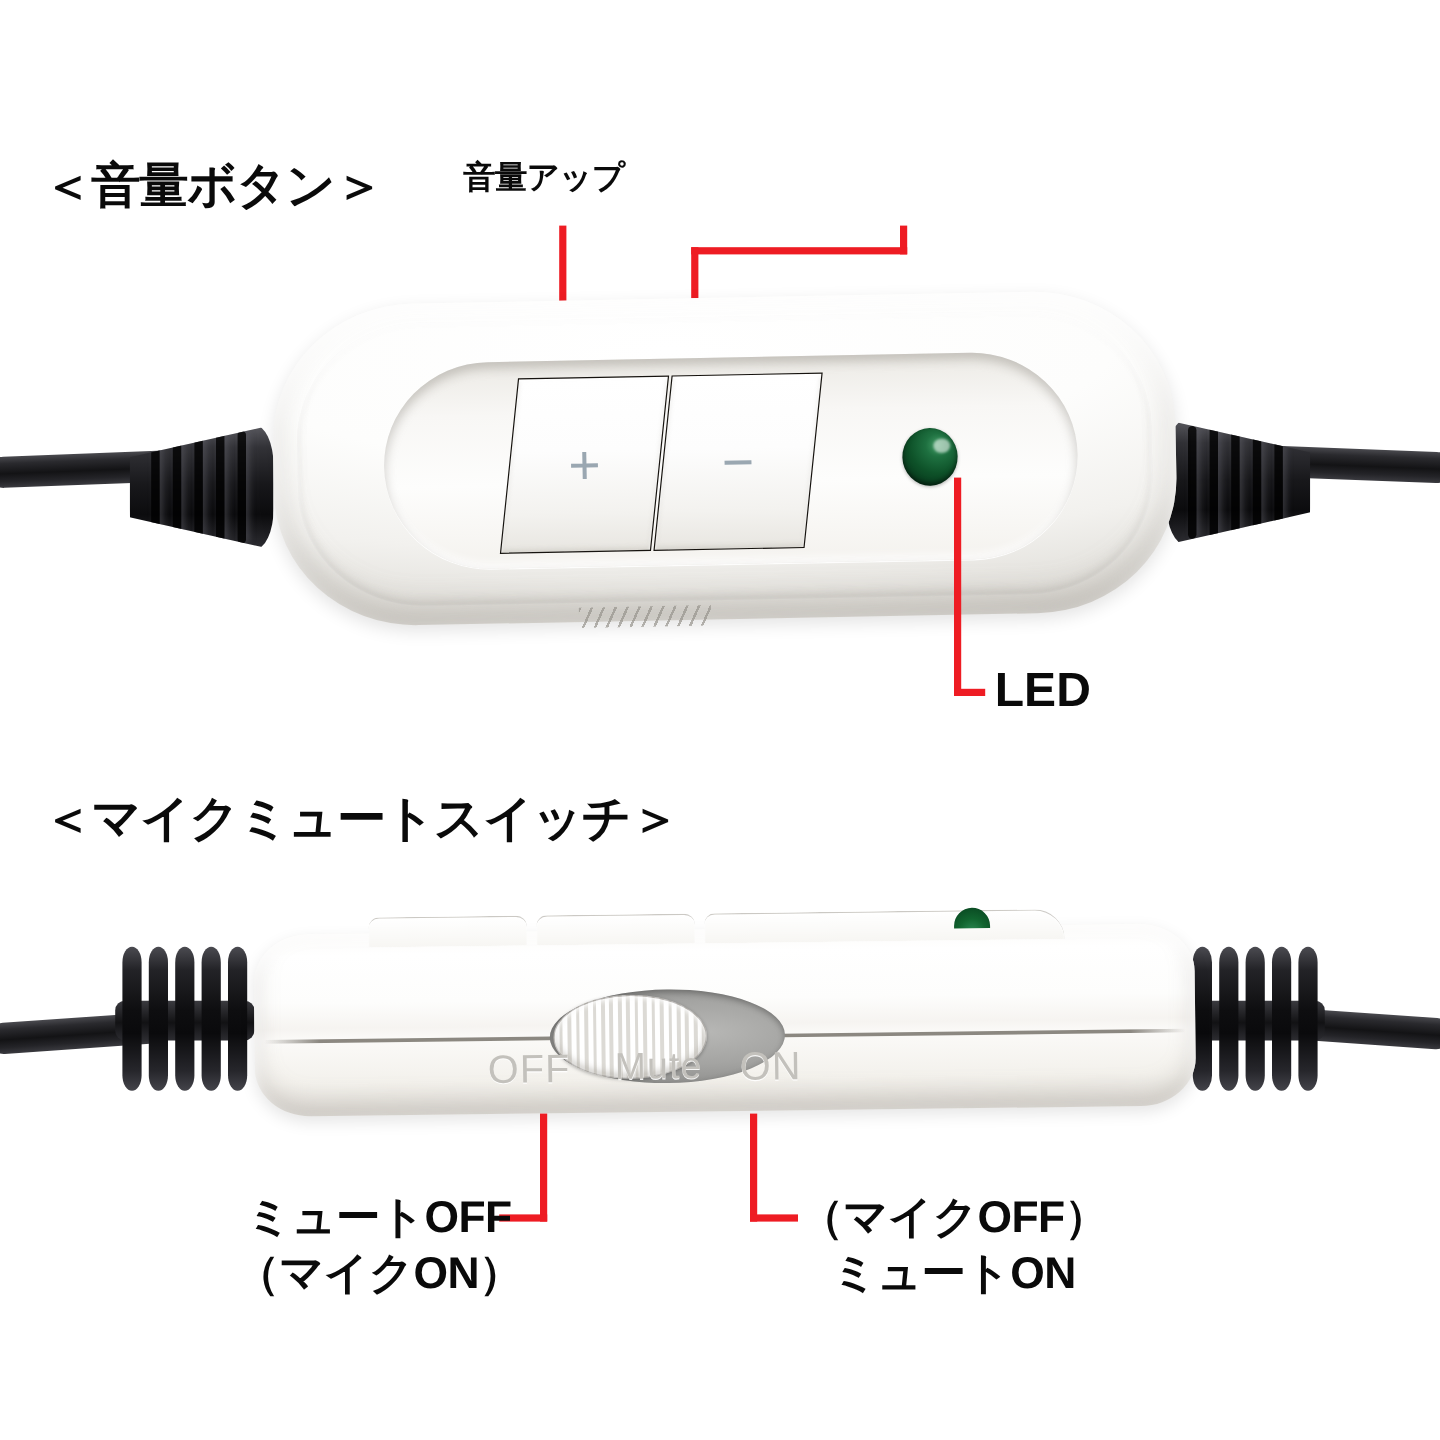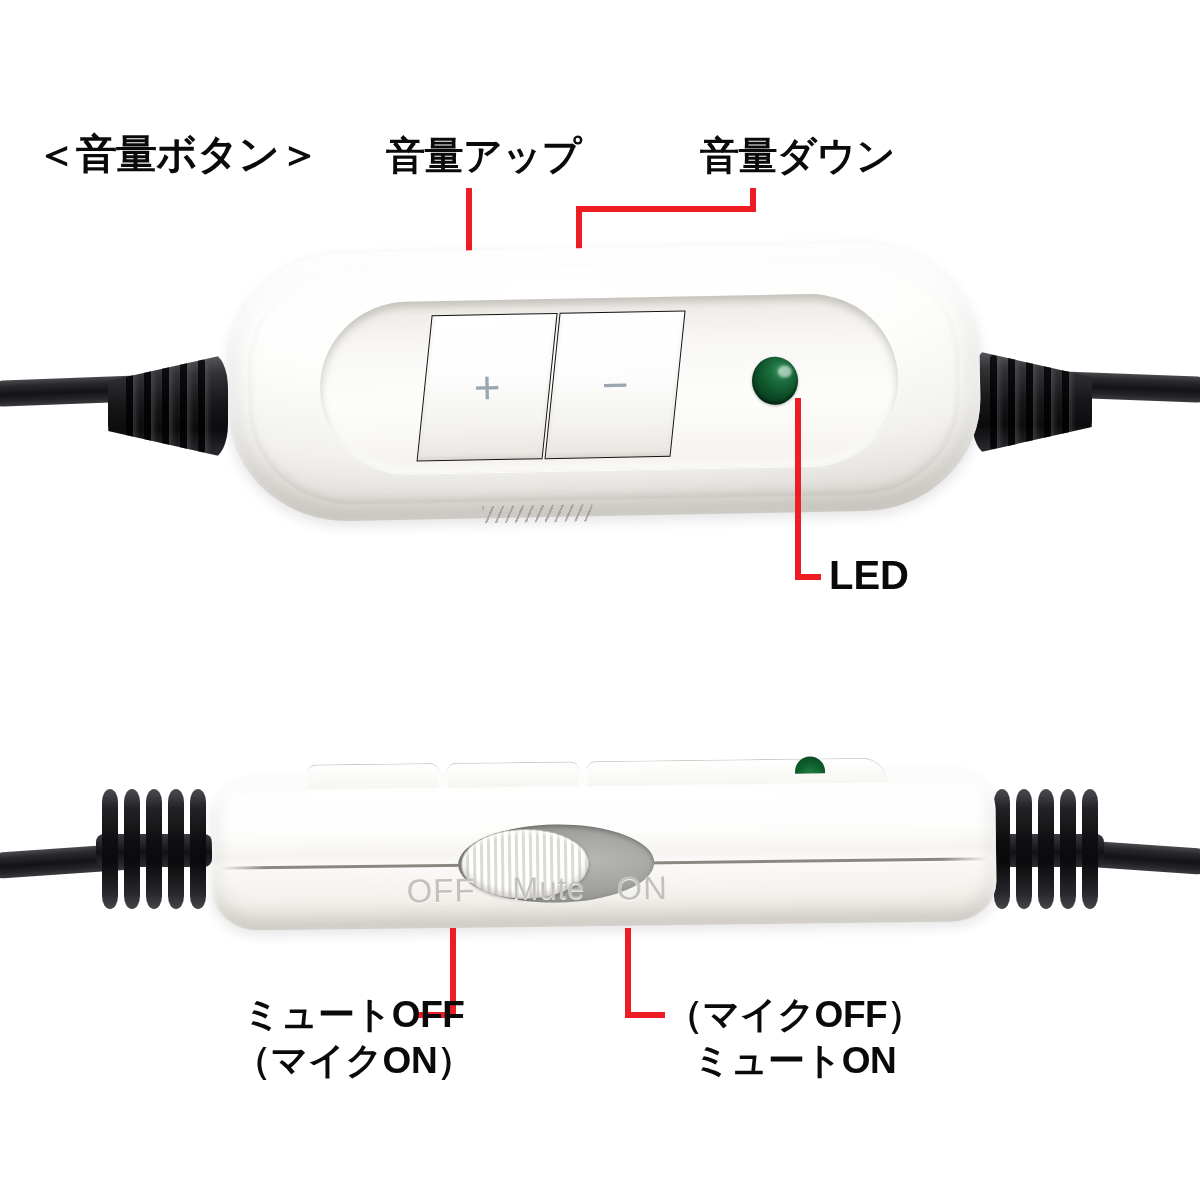--- a/index.html
+++ b/index.html
@@ -25,21 +25,21 @@
   
   .label {
     position: absolute;
     color: #0a0a0a;
     font-weight: 700;
     letter-spacing: -0.5px;
     white-space: nowrap;
     line-height: 1.18;
   }
   .label.heading { font-size: 41px; letter-spacing: -1px; }
-  .label.callout { font-size: 39px; }
+  .label.callout { font-size: 27px; }
   .label.led     { font-size: 40px; letter-spacing: 0px; }
   .label.two-line{ font-size: 37px; text-align: center; line-height: 1.25; }
 
   
   .leader {
     position: absolute;
     background: #ee1c23;
   }
   .leader.v { width: 6px; }
   .leader.h { height: 6px; }
@@ -328,21 +328,20 @@
 </style>
 </head>
 <body>
 
 <div class="stage">
 
   <div class="label heading" style="left:36px; top:130px;text-align:center;">＜音量ボタン＞</div>
 
   <div class="label callout" style="left:386px; top:133px;">音量アップ</div>
 
-  <div class="label callout" style="left:700px; top:133px;">音量ダウン</div>
 
   <div class="leader v" style="left:466px; top:188px; height:142px;"></div>
 
   <div class="leader v" style="left:750px; top:188px; height:24px;"></div>
   <div class="leader h" style="left:576px; top:206px; width:180px;"></div>
   <div class="leader v" style="left:576px; top:206px; height:124px;"></div>
 
   <div id="top-assembly">
 
     <div class="cable" id="cable-left-top"></div>
@@ -385,20 +384,21 @@
       <div id="serration"></div>
 
     </div>
   </div>
 
   <div class="leader v" style="left:795px; top:398px; height:182px;"></div>
   <div class="leader h" style="left:795px; top:574px; width:26px;"></div>
 
   <div class="label led" style="left:829px; top:552px;">LED</div>
 
+  <div class="label heading" style="left:36px; top:658px;">＜マイクミュートスイッチ＞</div>
 
   <div id="bottom-assembly">
 
     <div class="cable" id="cable-left-bot"></div>
     <div class="cable" id="cable-right-bot"></div>
 
     <div class="boot-fin" id="boot-left-bot">
       <div class="core"></div>
       <div class="fin" style="left:6px;"></div>
       <div class="fin" style="left:28px;"></div>
@@ -432,21 +432,21 @@
       <div class="switch-legend" id="legend-off">OFF</div>
       <div class="switch-legend" id="legend-mute">Mute</div>
       <div class="switch-legend" id="legend-on">ON</div>
 
     </div>
   </div>
 
   <div class="leader v" style="left:450px; top:928px; height:90px;"></div>
   <div class="leader h" style="left:416px; top:1012px; width:40px;"></div>
 
-  <div class="label two-line" style="left:196px; top:992px;margin-left:38px;">
+  <div class="label two-line" style="left:196px; top:992px;">
     <div>ミュートOFF</div>
     <div>（マイクON）</div>
   </div>
 
   <div class="leader v" style="left:625px; top:928px; height:90px;"></div>
   <div class="leader h" style="left:625px; top:1012px; width:40px;"></div>
 
   <div class="label two-line" style="left:666px; top:992px;">
     <div>（マイクOFF）</div>
     <div>ミュートON</div>

